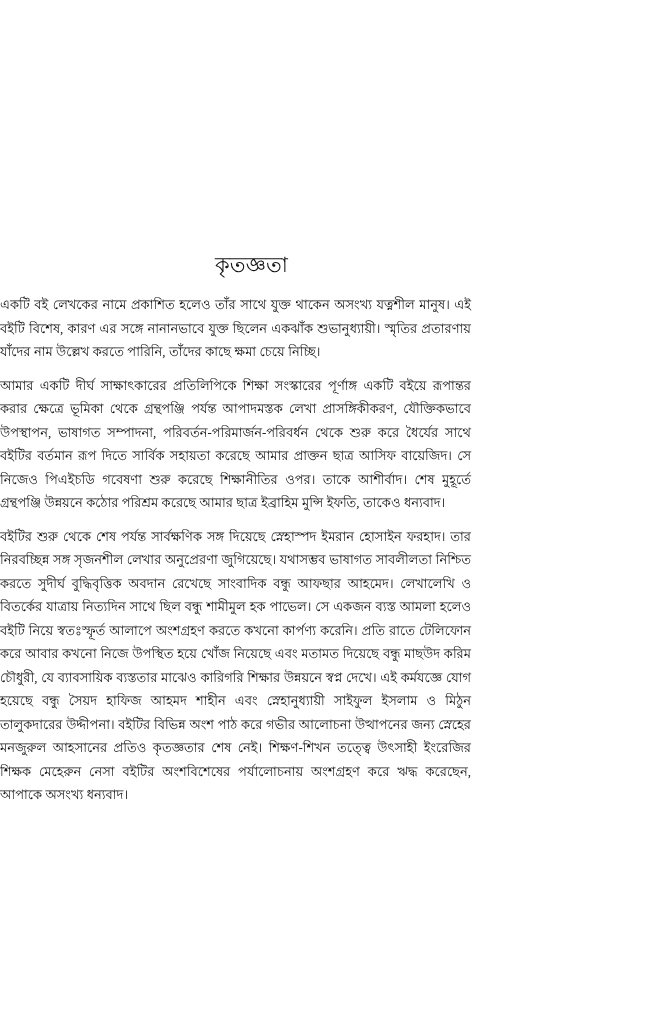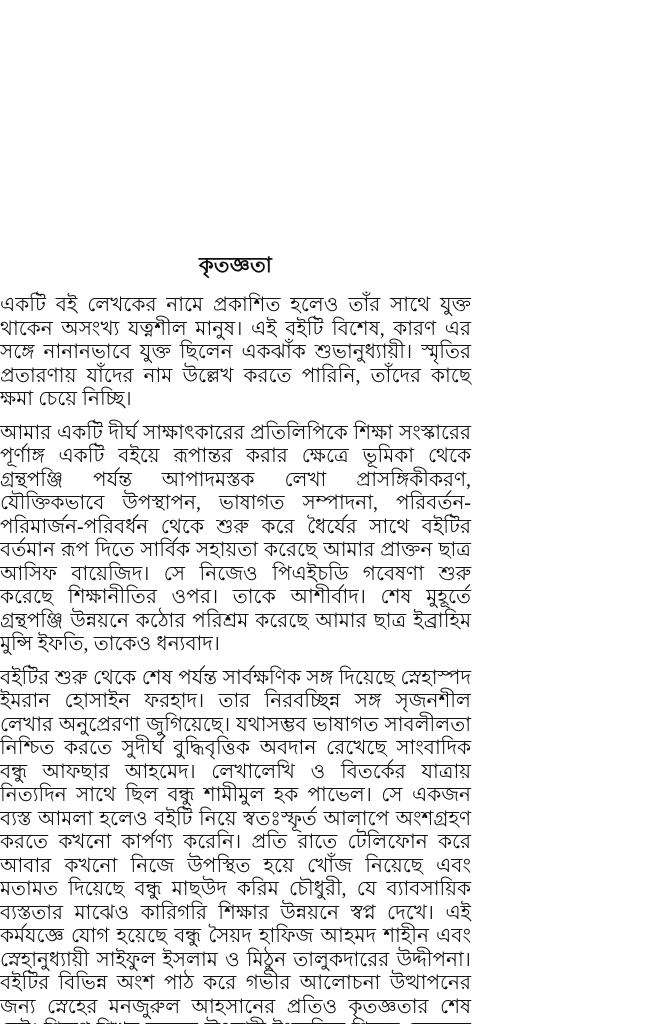--- a/index.html
+++ b/index.html
@@ -18,43 +18,43 @@
     box-sizing: border-box;
   }
   .content {
     position: absolute;
     left: 95px;
     top: 0;
     width: 471px;
   }
   .doc-title {
     font-family: "Liberation Serif", "DejaVu Serif", serif;
-    font-weight: bold;
+    font-weight: normal;
     font-size: 21px;
     line-height: 28px;
     color: #101010;
     text-align: center;
     margin: 0;
     padding: 0;
     position: absolute;
-    left: 0;
+    left: 16px;
     top: 251px;
     width: 471px;
     letter-spacing: 0.2px;
   }
   .body-text {
     position: absolute;
     left: 0;
     width: 471px;
     margin: 0;
     padding: 0;
   }
   .para {
     font-family: "Liberation Serif", "DejaVu Serif", serif;
-    font-size: 20px;
+    font-size: 13px;
     line-height: 23.5px;
     color: #111111;
     text-align: justify;
     text-justify: inter-word;
     margin: 0 0 10px 0;
     padding: 0;
     word-spacing: 0.2px;
     hyphens: none;
   }
   .para:last-child {

